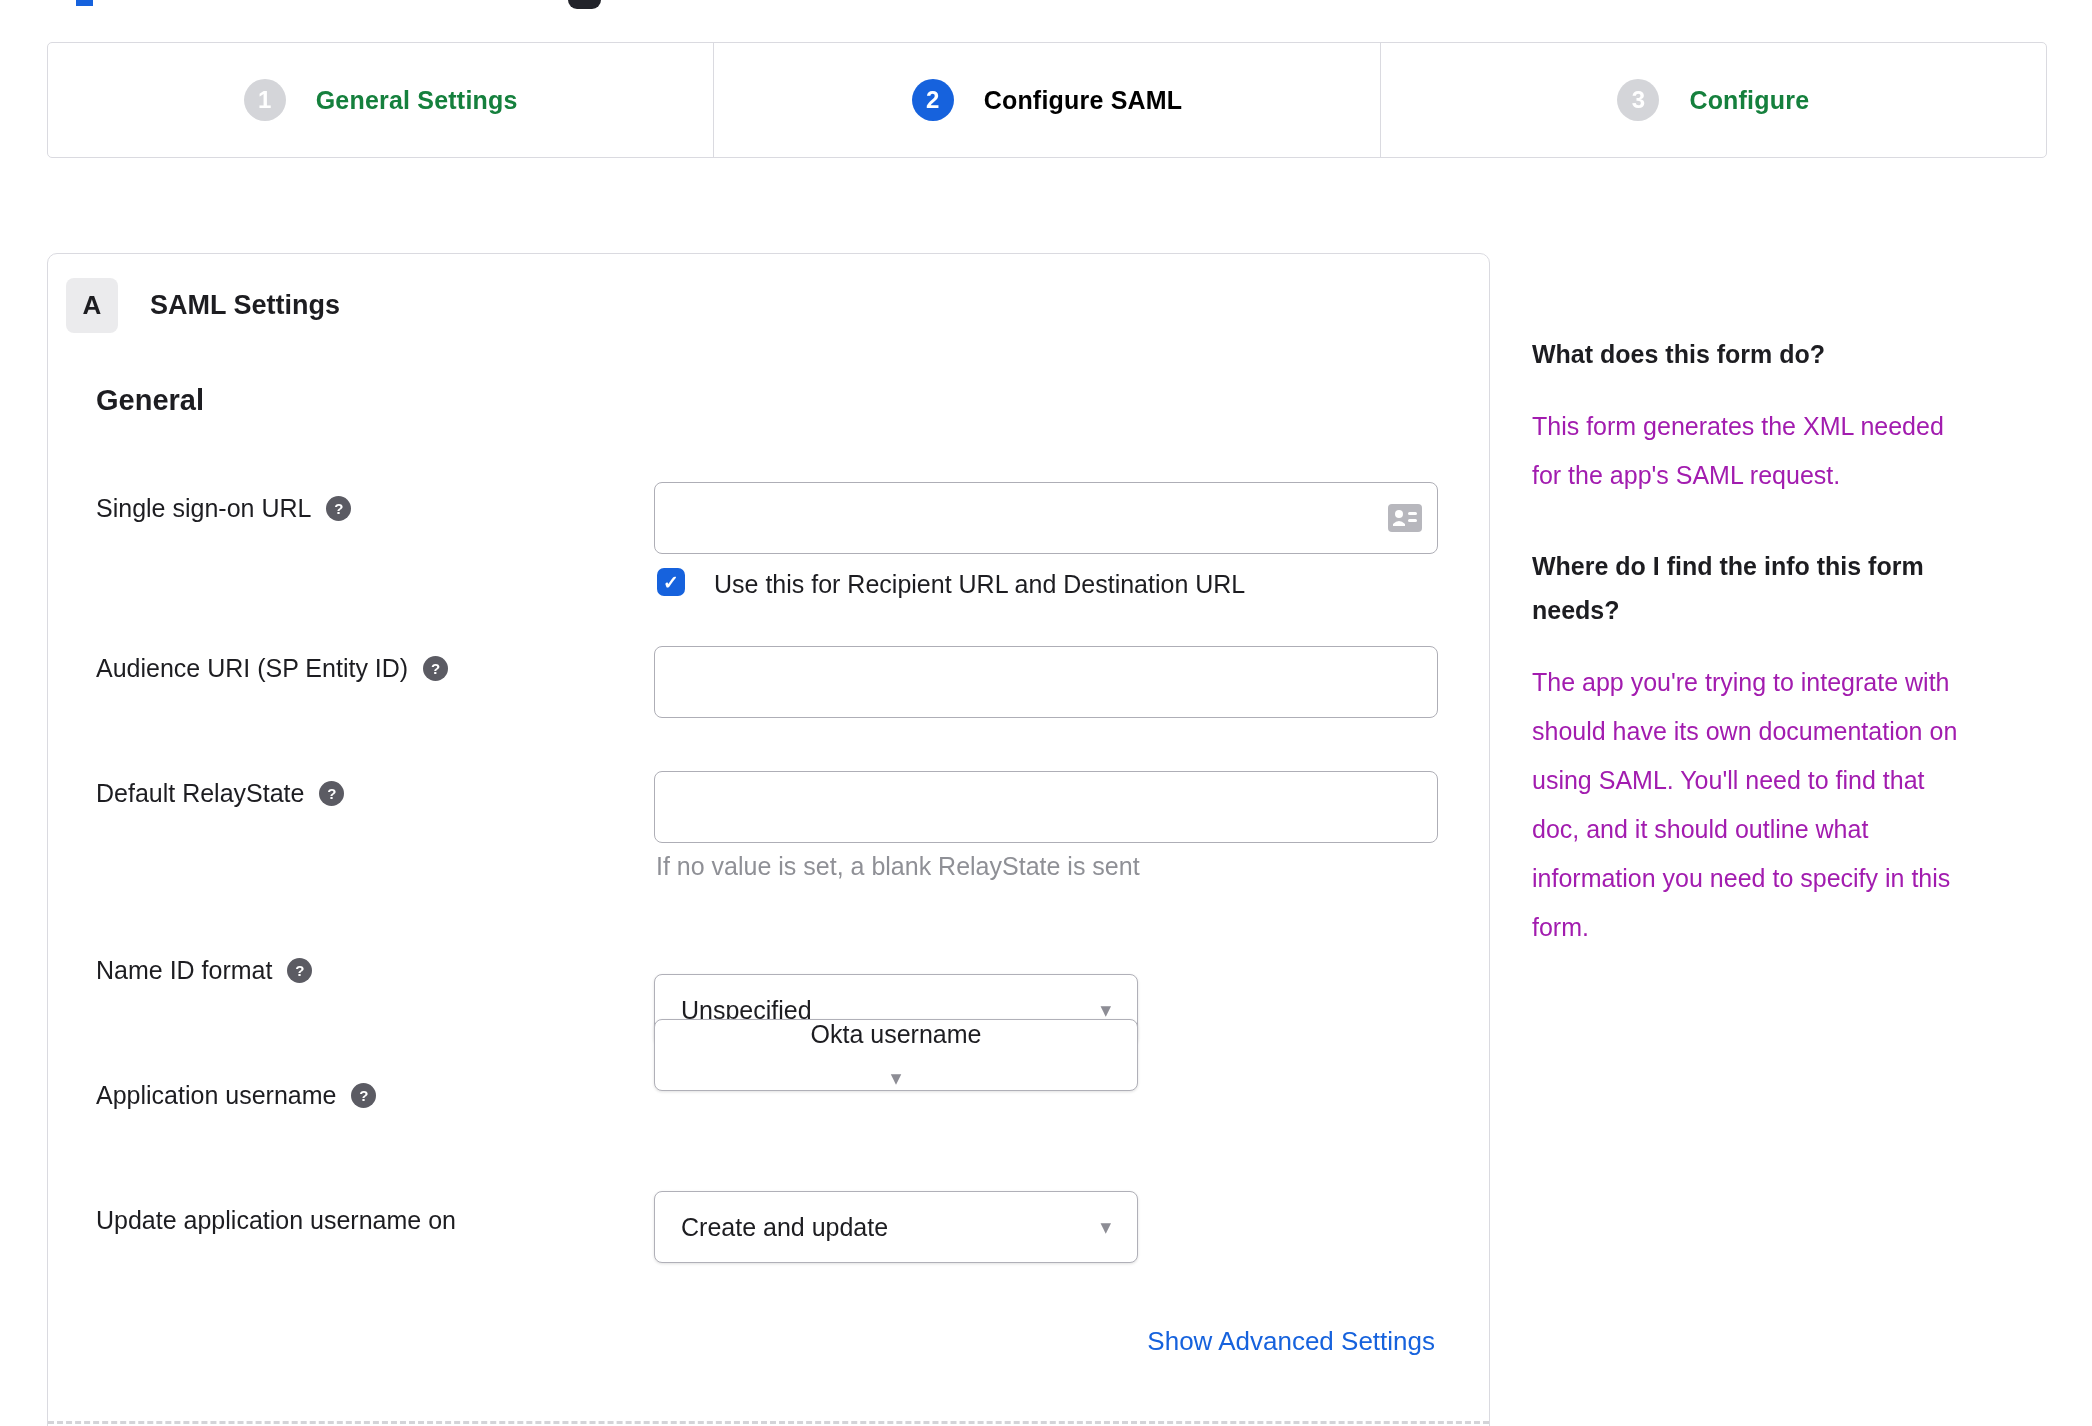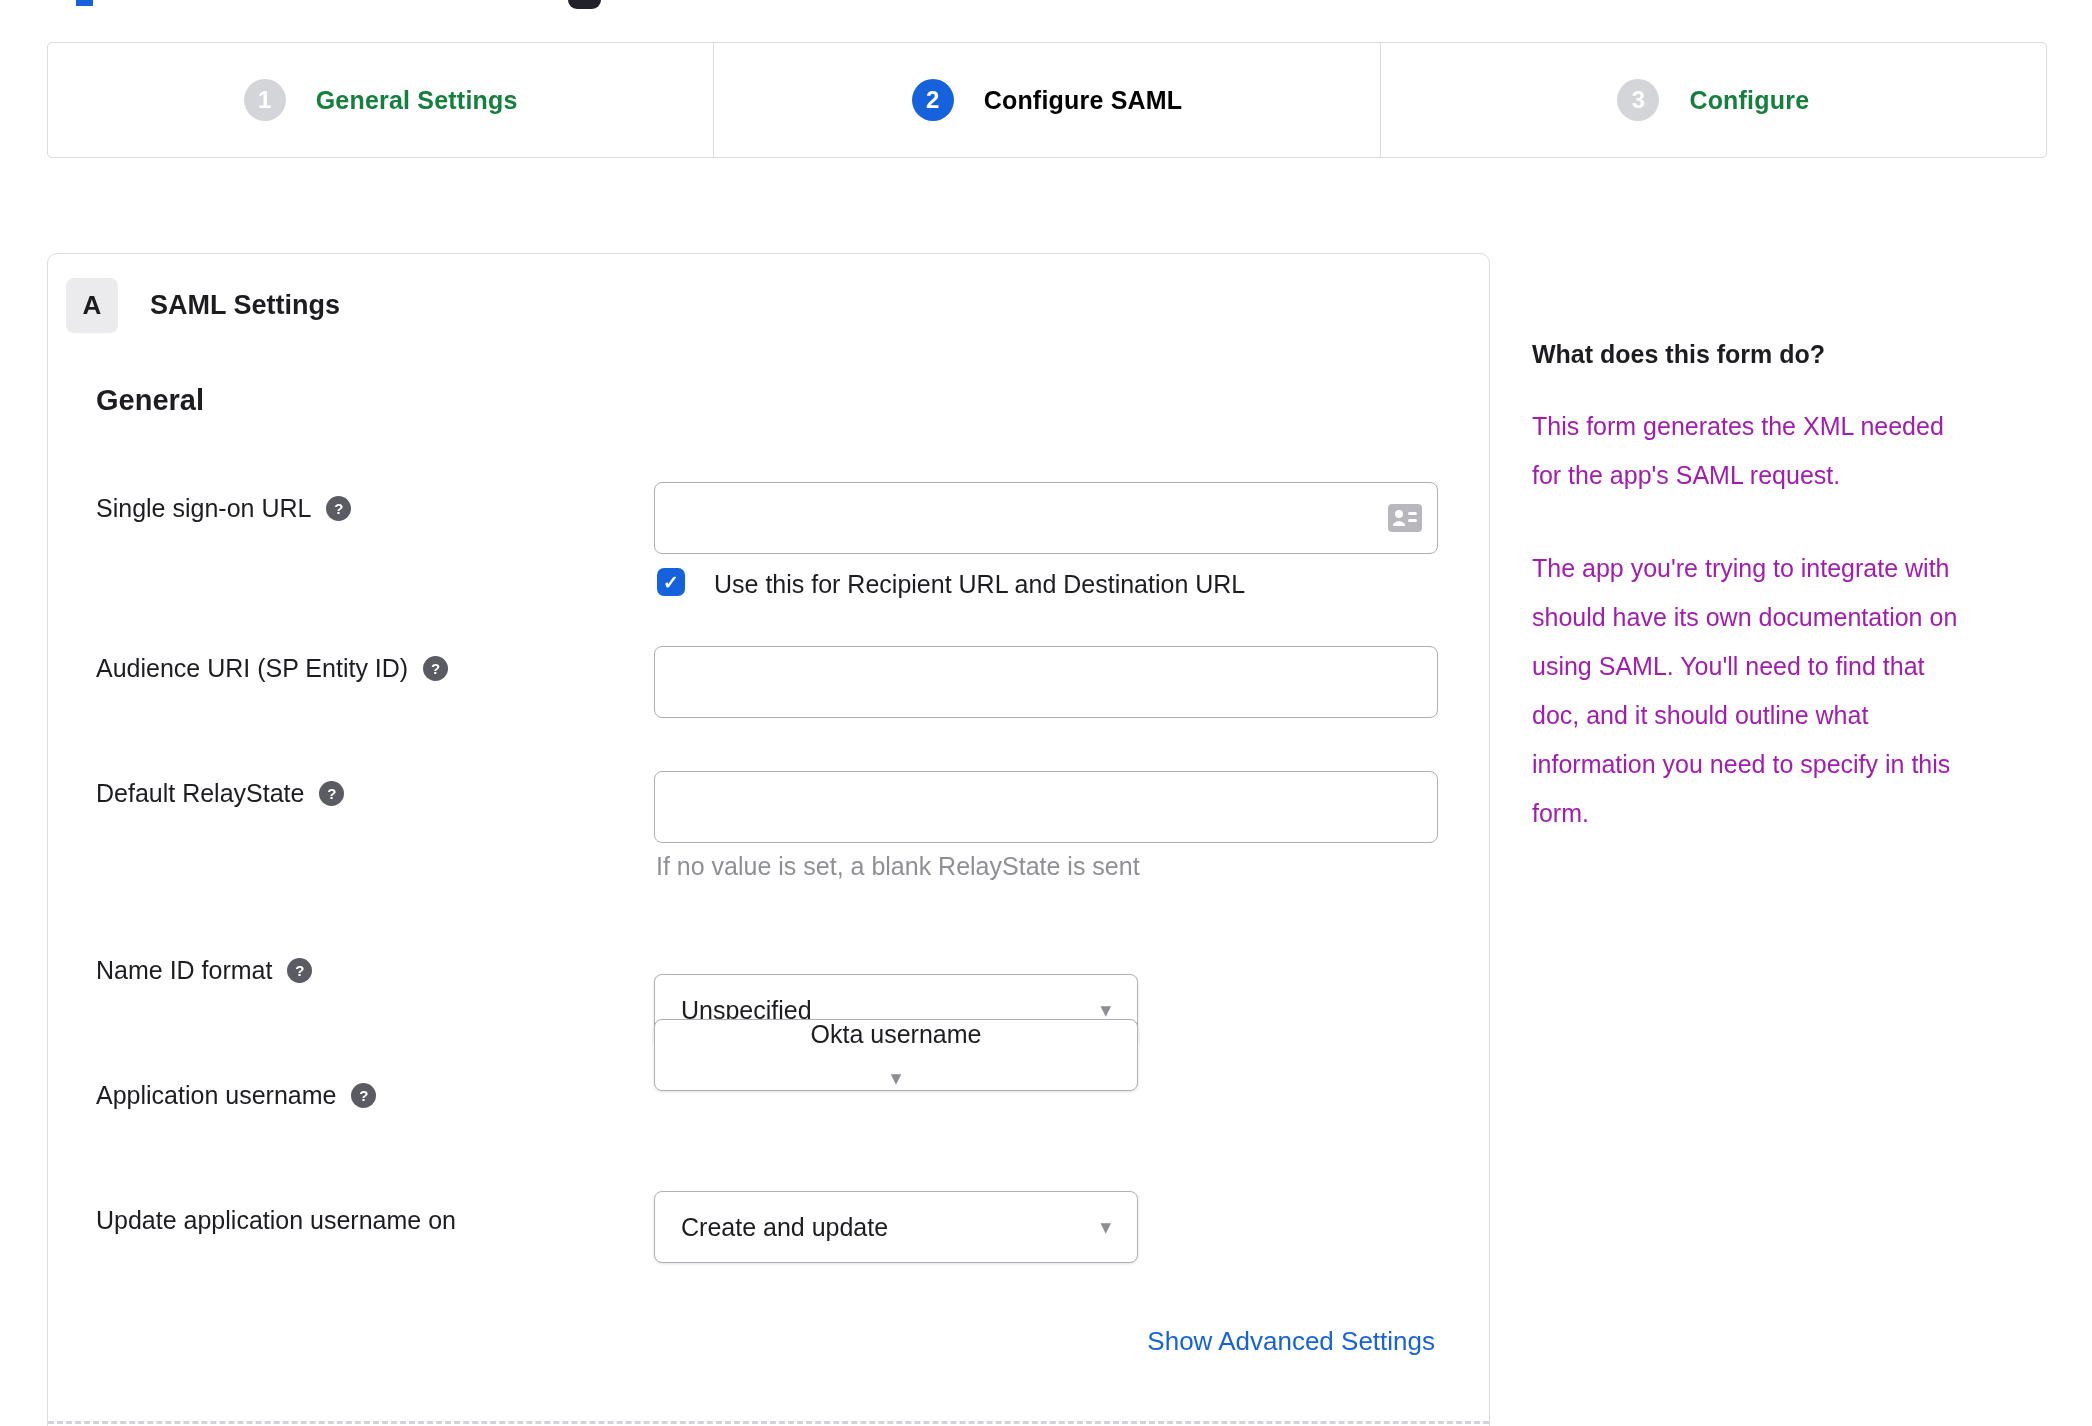--- a/index.html
+++ b/index.html
@@ -188,19 +188,21 @@
 
   <a class="advanced-link" href="#">Show Advanced Settings</a>
 
   <div class="dashed-divider"></div>
 </div>
 
 <div class="sidebar">
   <h3>What does this form do?</h3>
   <p>This form generates the XML needed
 for the app's SAML request.</p>
+  <h3>Where do I find the info this form
+needs?</h3>
   <p>The app you're trying to integrate with
 should have its own documentation on
 using SAML. You'll need to find that
 doc, and it should outline what
 information you need to specify in this
 form.</p>
 </div>
 
 </body></html>

